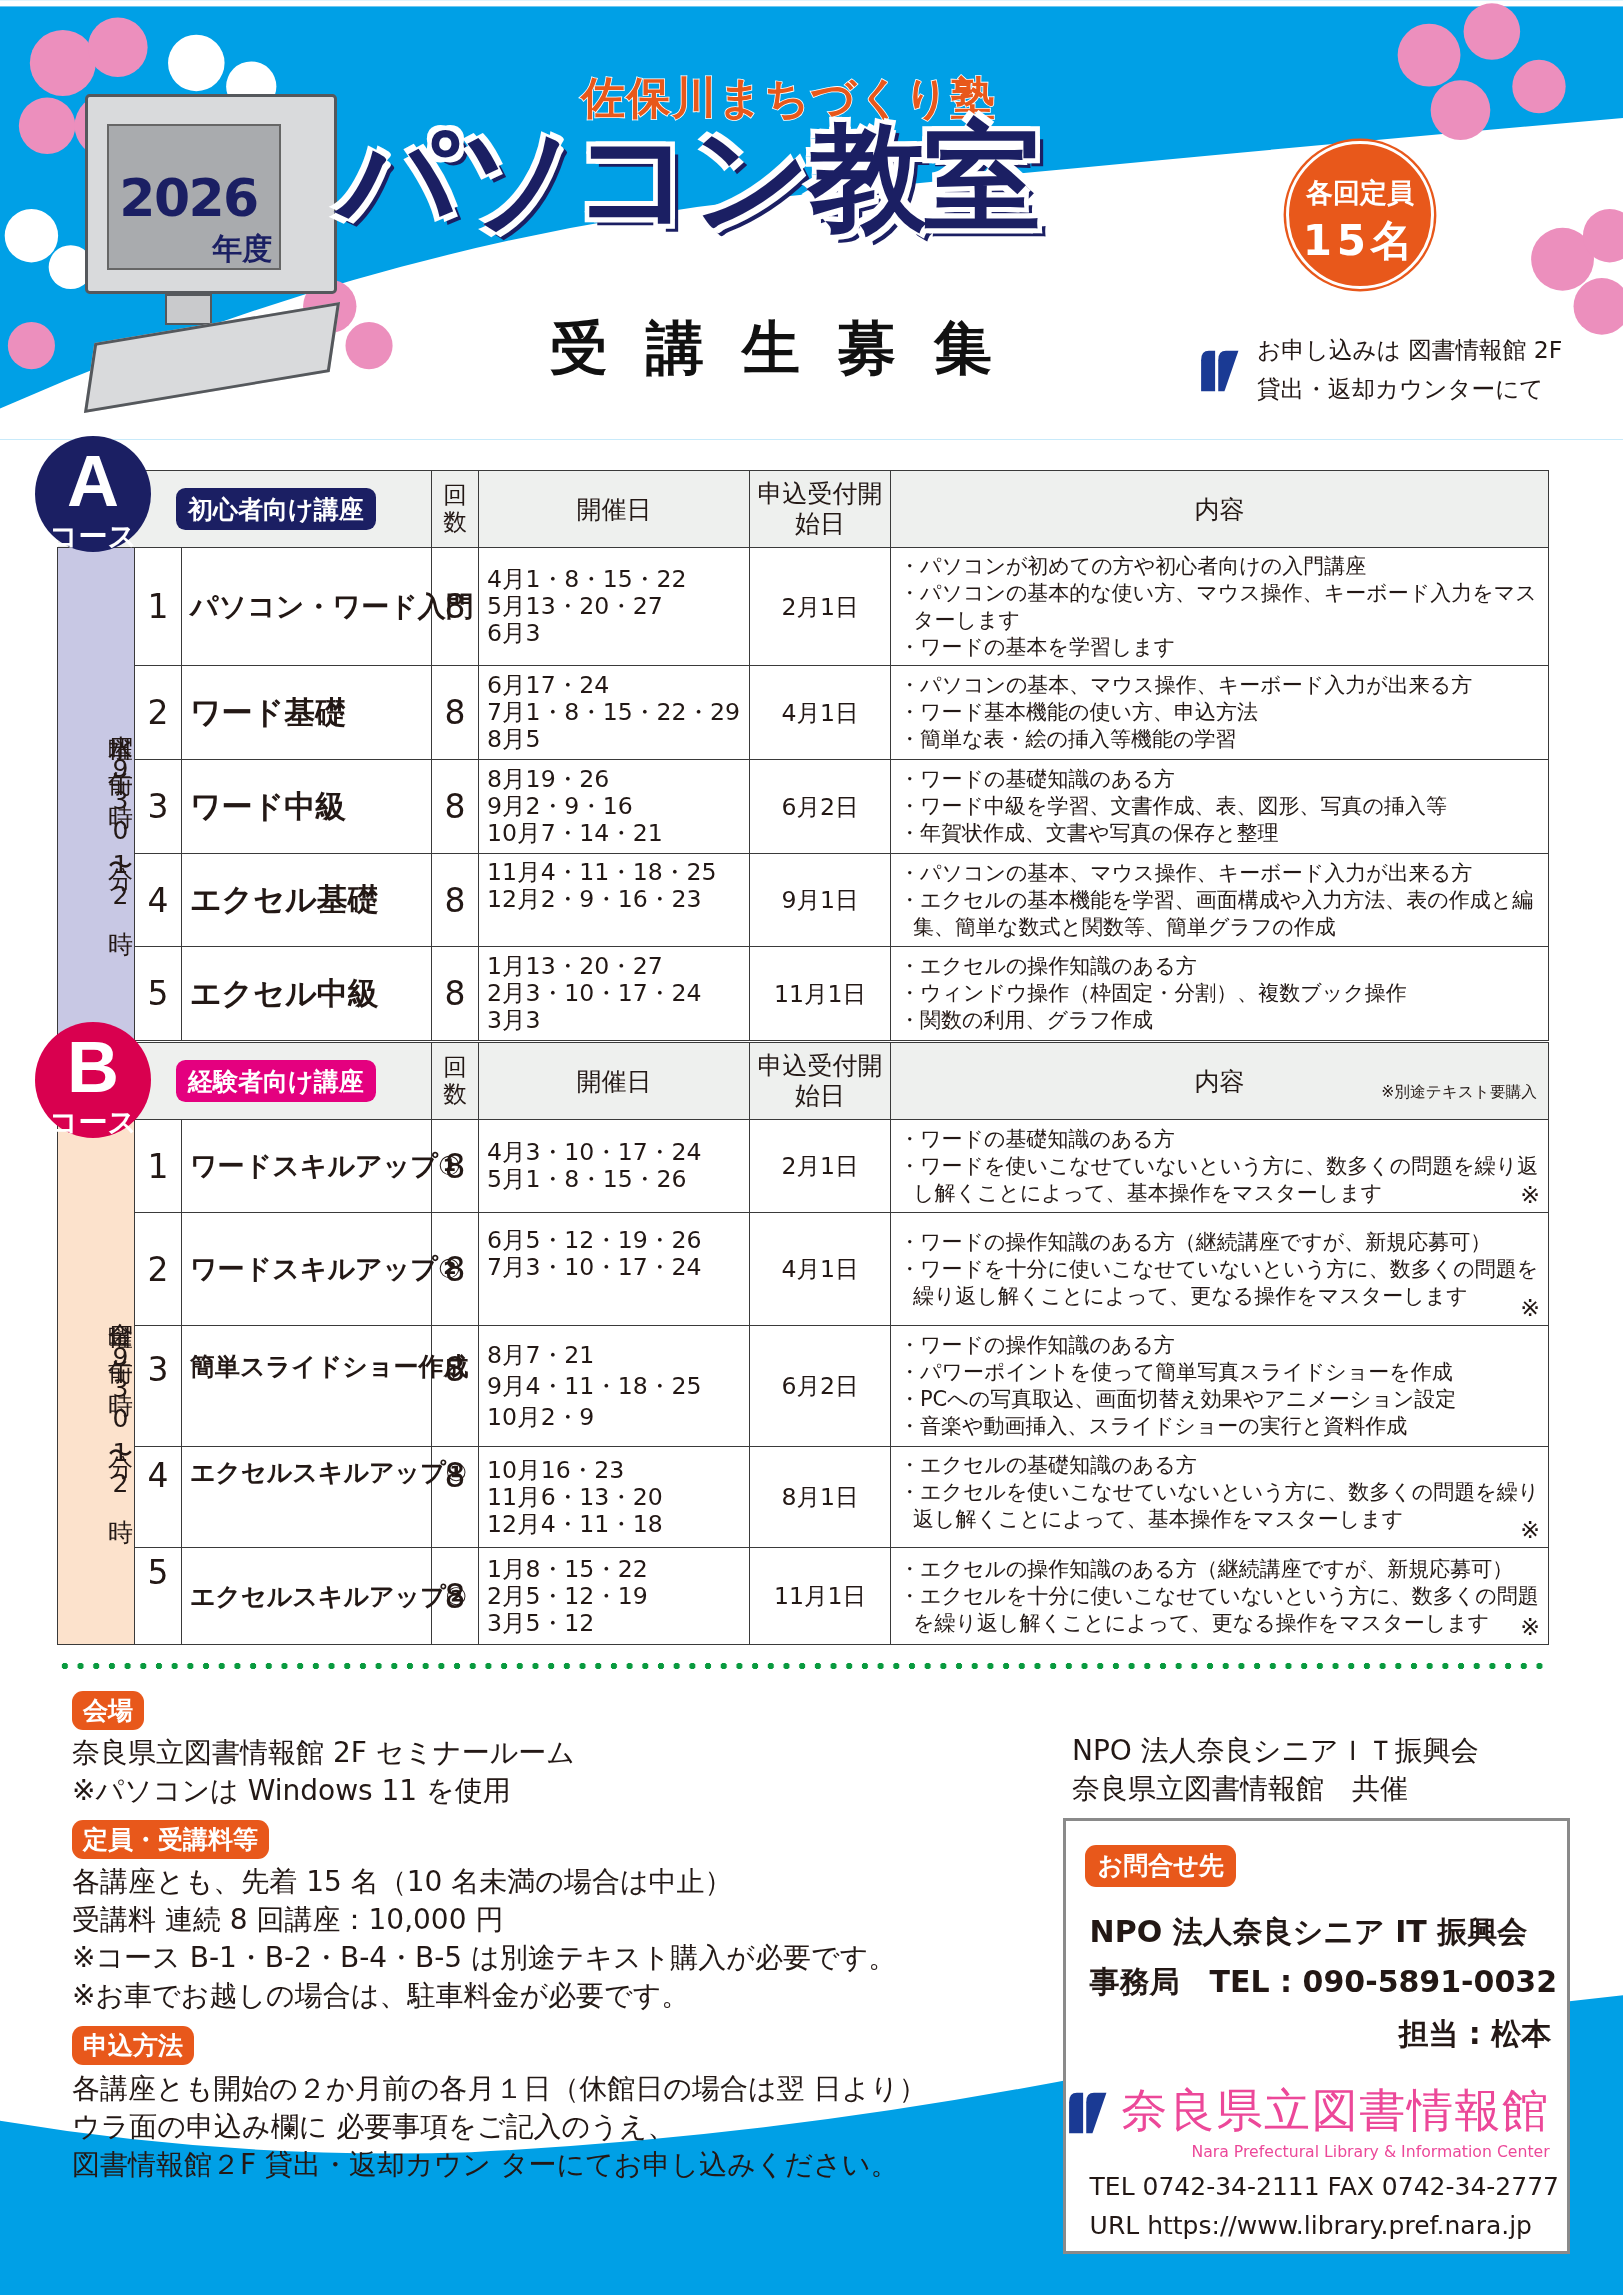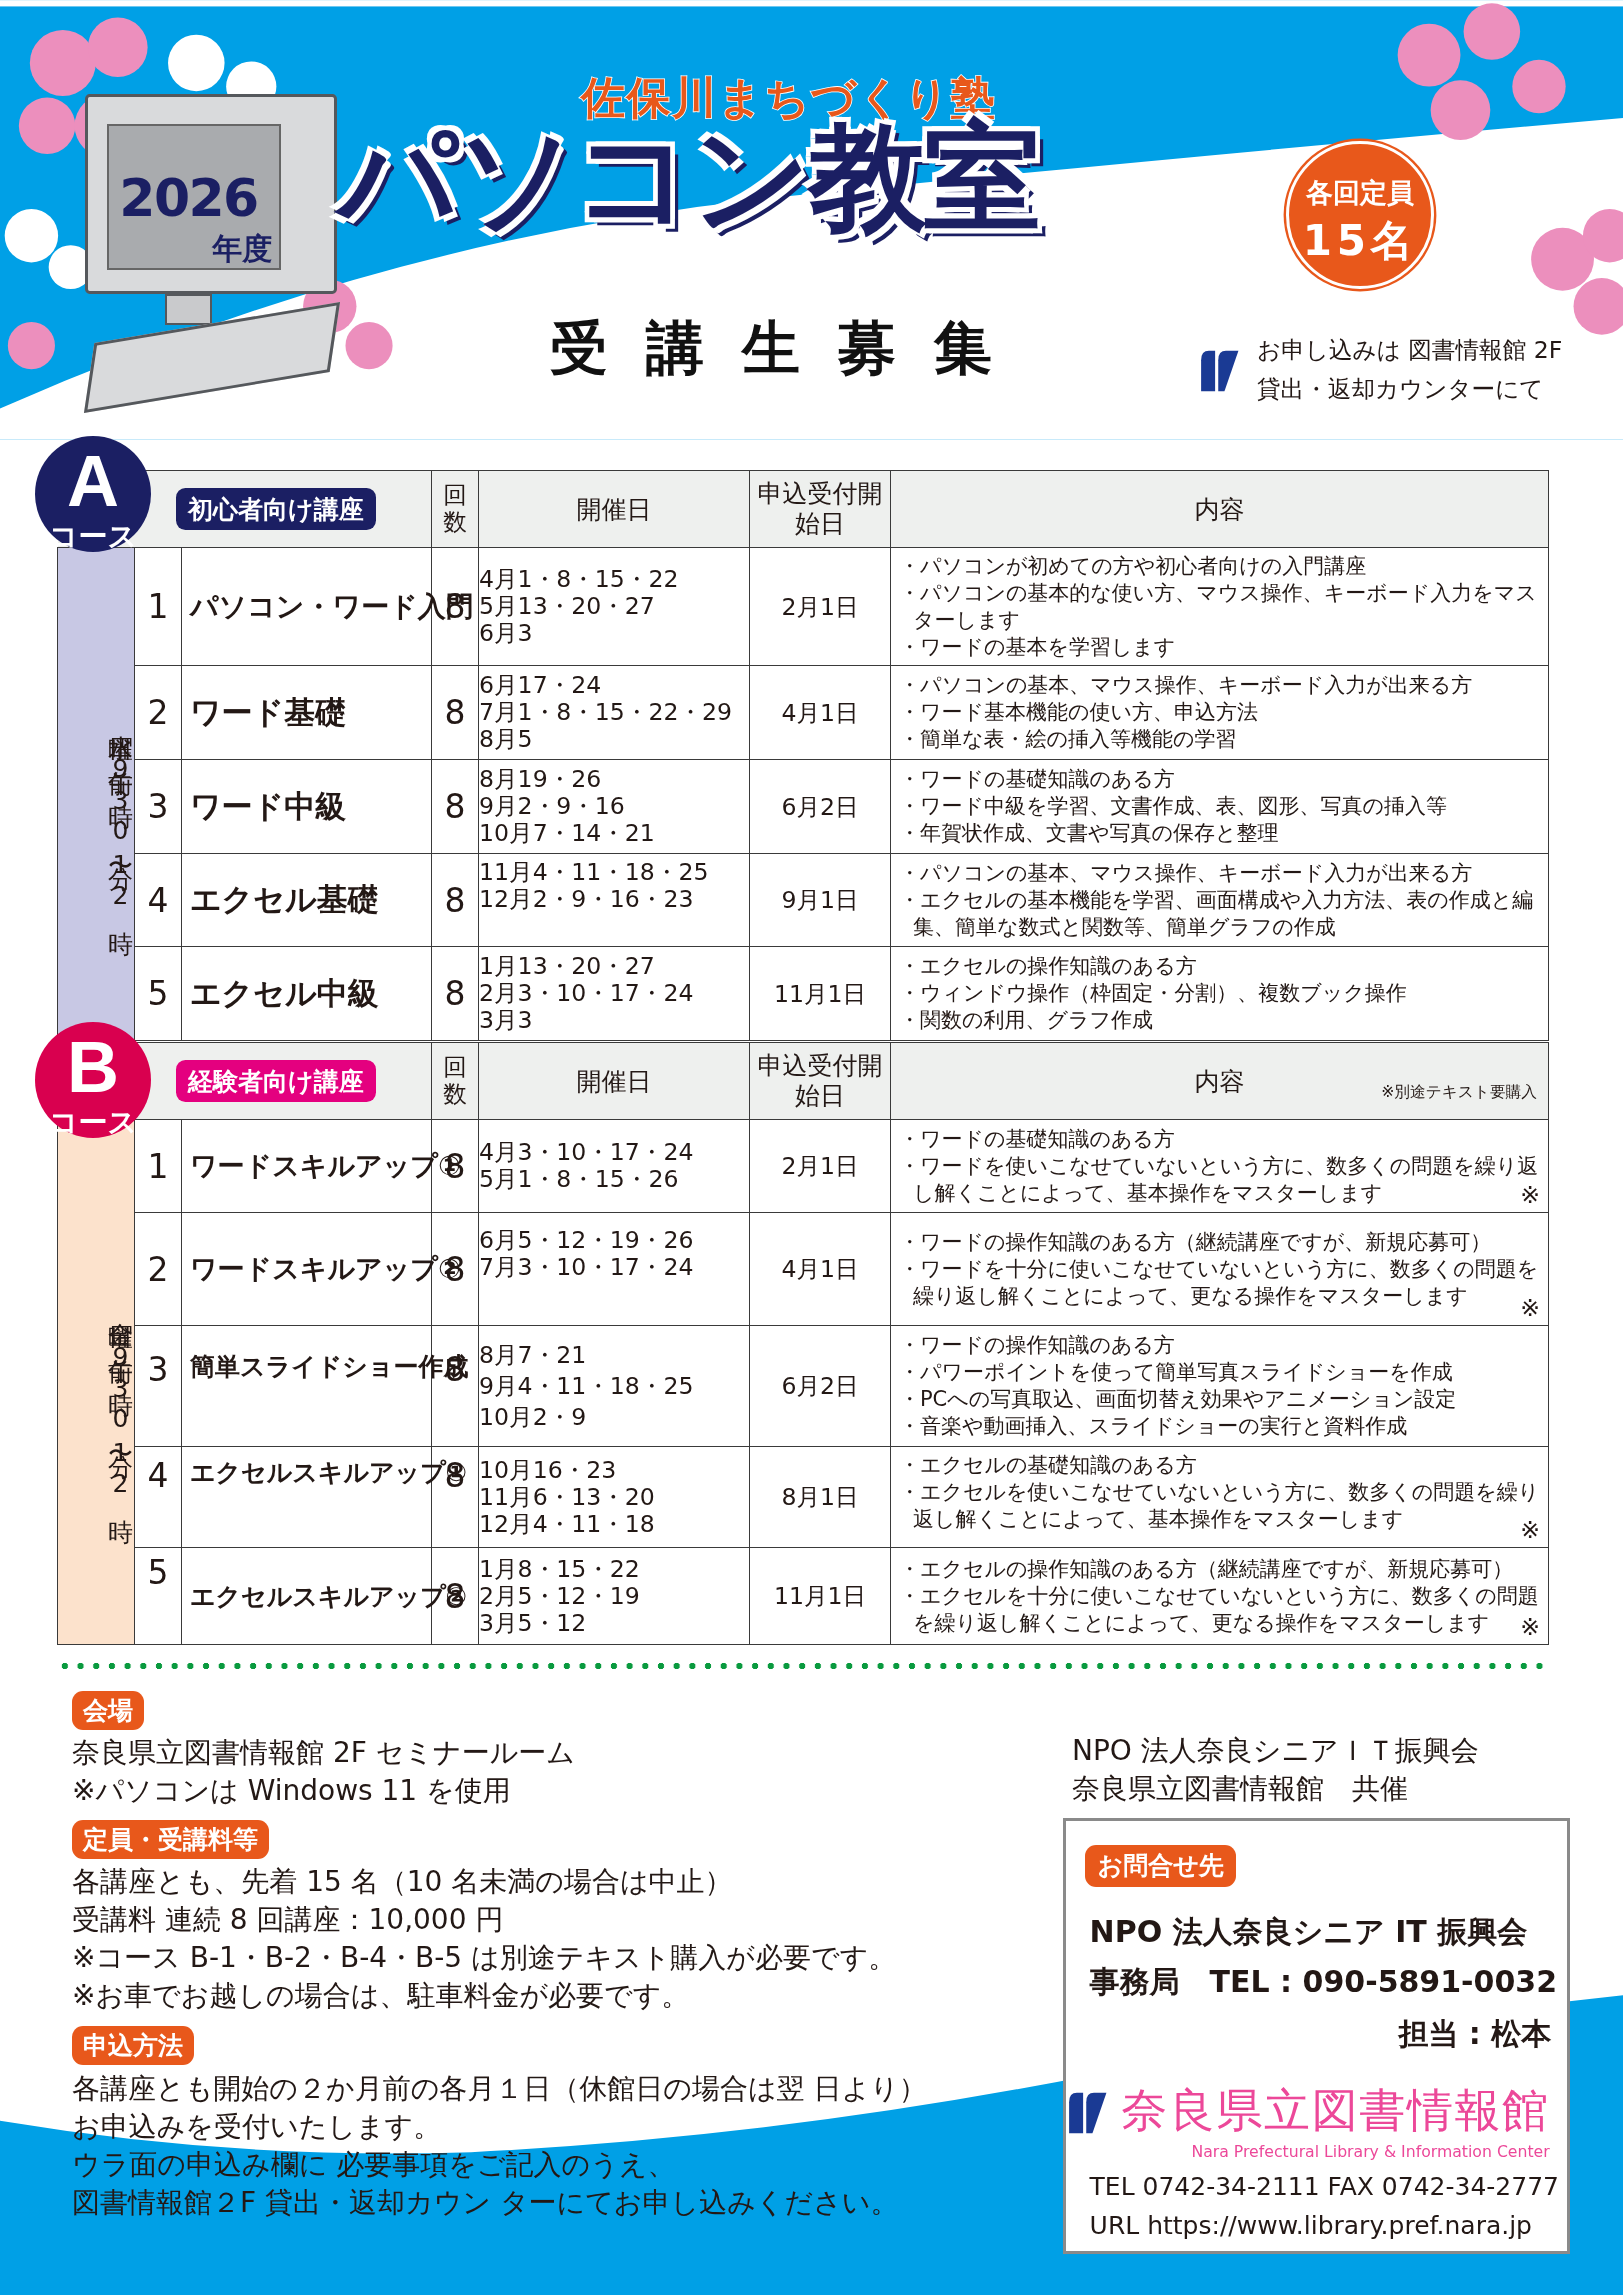--- a/index.html
+++ b/index.html
@@ -25,21 +25,21 @@
 .course-badge{position:absolute;width:116px;height:116px;border-radius:50%;color:#fff;text-align:center;font-weight:bold;z-index:5}
 .course-badge .letter{font-size:72px;line-height:79px;margin-top:6.3px;font-family:"Liberation Sans",sans-serif}
 .course-badge .sub{font-size:29px;margin-top:-4.7px}
 table{border-collapse:collapse;width:100%;table-layout:fixed}
 td,th{border:1.6px solid #3a3a3a;vertical-align:middle;font-weight:normal}
 th{background:#eef0ee;font-size:25px;height:77px}
 .side{font-size:25px;text-align:center;line-height:28px;padding-top:7.9px;vertical-align:top}
 .num{font-size:33px;text-align:center}
 .name{font-size:31px;font-weight:bold;padding-left:7.9px;white-space:nowrap}
 .cnt{font-size:33px;text-align:center}
-.dates{font-size:23.6px;line-height:27px;padding-left:0}
+.dates{font-size:23.6px;line-height:27px;padding-left:8px}
 .start{font-size:23.6px;text-align:center}
 .content{font-size:21px;line-height:27px;padding:4.7px 7.9px;position:relative}
 .content .li{display:block;padding-left:14px;text-indent:-14px}
 .content .mark{position:absolute;right:7.9px;bottom:3.1px;font-size:23.6px}
 .pill{display:inline-block;color:#fff;font-weight:bold;font-size:25px;padding:4.7px 12.6px;border-radius:9.4px}
 .th-note{font-size:15.7px;position:absolute;right:11px;top:39px}
 .dotline{position:absolute;left:57px;top:1663px;width:1492px;height:6.3px;background-image:radial-gradient(circle,#0a9a3f 3.1px,transparent 3.5px);background-size:15.7px 6.3px}
 .info{position:absolute;left:72px;font-size:28px;line-height:38px}
 .info-head{position:absolute;left:72px;background:#e8581b;color:#fff;font-weight:bold;font-size:25px;padding:3.1px 11px;border-radius:11px}
 .cohost{position:absolute;left:1072px;top:1732px;font-size:28px;line-height:38px}
@@ -351,21 +351,20 @@
 <div class="info-head" style="top:1820px">定員・受講料等</div>
 <div class="info" style="top:1863px">
   <div>各講座とも、先着 15 名（10 名未満の場合は中止）</div>
   <div>受講料 連続 8 回講座：10,000 円</div>
   <div>※コース B-1・B-2・B-4・B-5 は別途テキスト購入が必要です。</div>
   <div>※お車でお越しの場合は、駐車料金が必要です。</div>
 </div>
 <div class="info-head" style="top:2026px">申込方法</div>
 <div class="info" style="top:2070px">
   <div>各講座とも開始の２か月前の各月１日（休館日の場合は翌 日より）</div>
-  <div>お申込みを受付いたします。</div>
   <div>ウラ面の申込み欄に 必要事項をご記入のうえ、</div>
   <div>図書情報館２F 貸出・返却カウン ターにてお申し込みください。</div>
 </div>
 
 <div class="cohost">
   <div>NPO 法人奈良シニアＩＴ振興会</div>
   <div>奈良県立図書情報館　共催</div>
 </div>
 
 <div class="contact">

